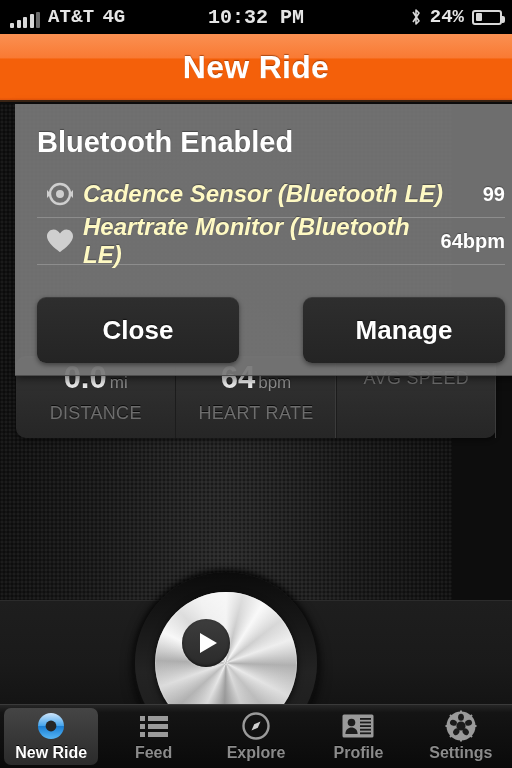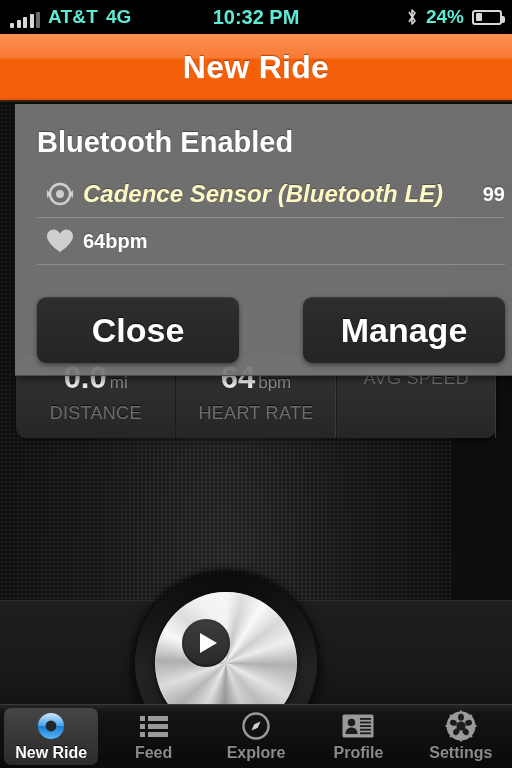--- a/index.html
+++ b/index.html
@@ -8,23 +8,23 @@
     font-family:"Liberation Sans", sans-serif;
     background:#0d0d0d;
     overflow:hidden;
     -webkit-font-smoothing:antialiased;
   }
   #screen { position:relative; width:512px; height:768px; overflow:hidden; }
 
   
   #statusbar {
     position:absolute; top:0; left:0; width:512px; height:34px;
-    background:#000; color:#5eead4;
+    background:#000; color:#e5e5e5;
     display:flex; align-items:center;
-    font-size:20px; font-weight:bold;
+    font-size:20px; font-weight:bold;font-family:Liberation Mono, monospace;
   }
   .sb-left { position:absolute; left:10px; display:flex; align-items:flex-end; gap:8px; }
   .sb-center { position:absolute; left:0; width:512px; text-align:center; }
   .sb-right { position:absolute; right:10px; display:flex; align-items:center; gap:8px; }
   .bars { display:flex; align-items:flex-end; gap:2.5px; height:16px; }
   .bars i { display:block; width:4px; background:#d8d8d8; border-radius:1px; }
   .bars i:nth-child(1){height:5px}
   .bars i:nth-child(2){height:8px}
   .bars i:nth-child(3){height:11px}
   .bars i:nth-child(4){height:14px}
@@ -167,21 +167,21 @@
   }
   #modal-actions {
     position:absolute; left:0; bottom:12px; width:512px;
     display:flex; justify-content:space-between; padding:0 22px;
   }
   .modal-btn {
     width:202px; height:66px; border:none; cursor:pointer;
     background:linear-gradient(to bottom,#2e2e2e,#242424);
     border-radius:9px;
     color:#fff; font-family:"Liberation Sans", sans-serif;
-    font-size:34px; font-weight:bold;
+    font-size:26px; font-weight:bold;
     box-shadow:0 2px 5px rgba(0,0,0,.45), 0 1px 0 rgba(255,255,255,.07) inset;
     text-shadow:0 -1px 1px rgba(0,0,0,.6);
   }
 
   
   #tabbar {
     position:absolute; bottom:0; left:0; width:512px; height:64px;
     background:linear-gradient(to bottom,#262626 0%,#141414 12%,#0a0a0a 100%);
     border-top:1px solid #3a3a3a;
     display:flex; z-index:50;
@@ -280,20 +280,21 @@
         </span>
         <span class="nm">Cadence Sensor (Bluetooth LE)</span>
         <span class="vl">99</span>
       </div>
       <div class="sensor-row">
         <span class="ico">
           <svg width="28" height="26" viewBox="0 0 28 26">
             <path d="M14 24 C14 24 1 15.5 1 8.2 C1 4.2 4.1 1.4 7.6 1.4 C10.3 1.4 12.7 3.1 14 5.4 C15.3 3.1 17.7 1.4 20.4 1.4 C23.9 1.4 27 4.2 27 8.2 C27 15.5 14 24 14 24 Z" fill="#cfcfcf"></path>
           </svg>
         </span>
+        <span class="nm">Heartrate Monitor (Bluetooth LE)</span>
         <span class="vl">64bpm</span>
       </div>
     </div>
 
     <div id="modal-actions">
       <button class="modal-btn">Close</button>
       <button class="modal-btn">Manage</button>
     </div>
   </div>
 

